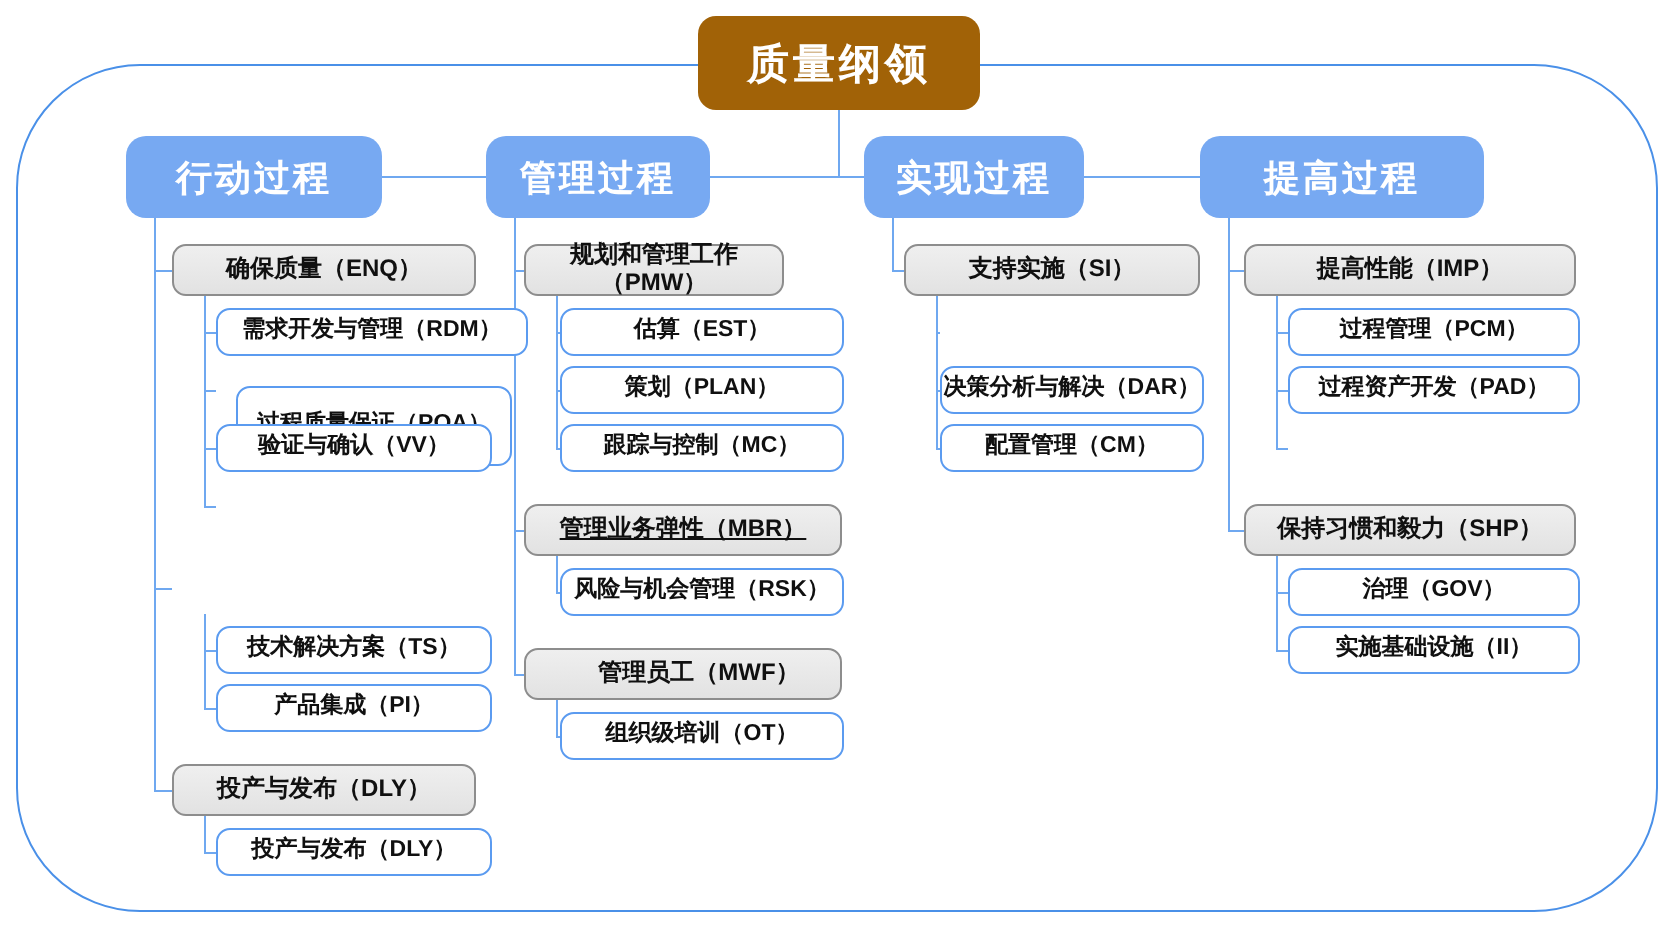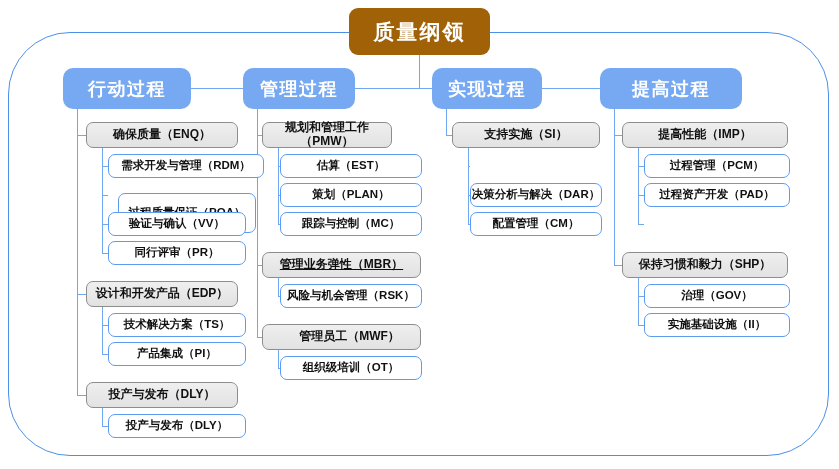--- a/index.html
+++ b/index.html
@@ -102,24 +102,22 @@
 <div class="canvas" id="canvas">
     <div class="col-head" style="position: absolute; left: 63px; top: 68px; width: 128px;">行动过程</div>
     <div class="group-box" style="left: 86px; top: 122px; width: 152px; height: 26px;">确保质量（ENQ）</div>
     <div class="ln h" style="left: 77px; top: 135px; width: 9px;"></div>
     <div class="leaf-box" style="left: 108px; top: 154px; width: 156px; height: 24px;">需求开发与管理（RDM）</div>
     <div class="ln h" style="left: 102px; top: 166px; width: 6px;"></div>
     <div class="leaf-box" style="left: 118px; top: 183px; width: 138px; height: 40px; margin-top: 10px;">过程质量保证（PQA）</div>
     <div class="ln h" style="left: 102px; top: 195px; width: 6px;"></div>
     <div class="leaf-box" style="left: 108px; top: 212px; width: 138px; height: 24px;">验证与确认（VV）</div>
     <div class="ln h" style="left: 102px; top: 224px; width: 6px;"></div>
-    <div class="leaf-box" style="left: 108px; top: 241px; width: 138px; height: 24px;">同行评审（PR）</div>
     <div class="ln h" style="left: 102px; top: 253px; width: 6px;"></div>
     <div class="ln v" style="left: 102px; top: 148px; height: 105px;"></div>
-    <div class="group-box" style="left: 86px; top: 281px; width: 152px; height: 26px;">设计和开发产品（EDP）</div>
     <div class="ln h" style="left: 77px; top: 294px; width: 9px;"></div>
     <div class="leaf-box" style="left: 108px; top: 313px; width: 138px; height: 24px;">技术解决方案（TS）</div>
     <div class="ln h" style="left: 102px; top: 325px; width: 6px;"></div>
     <div class="leaf-box" style="left: 108px; top: 342px; width: 138px; height: 24px;">产品集成（PI）</div>
     <div class="ln h" style="left: 102px; top: 354px; width: 6px;"></div>
     <div class="ln v" style="left: 102px; top: 307px; height: 47px;"></div>
     <div class="group-box" style="left: 86px; top: 382px; width: 152px; height: 26px;">投产与发布（DLY）</div>
     <div class="ln h" style="left: 77px; top: 395px; width: 9px;"></div>
     <div class="leaf-box" style="left: 108px; top: 414px; width: 138px; height: 24px;">投产与发布（DLY）</div>
     <div class="ln h" style="left: 102px; top: 426px; width: 6px;"></div>

